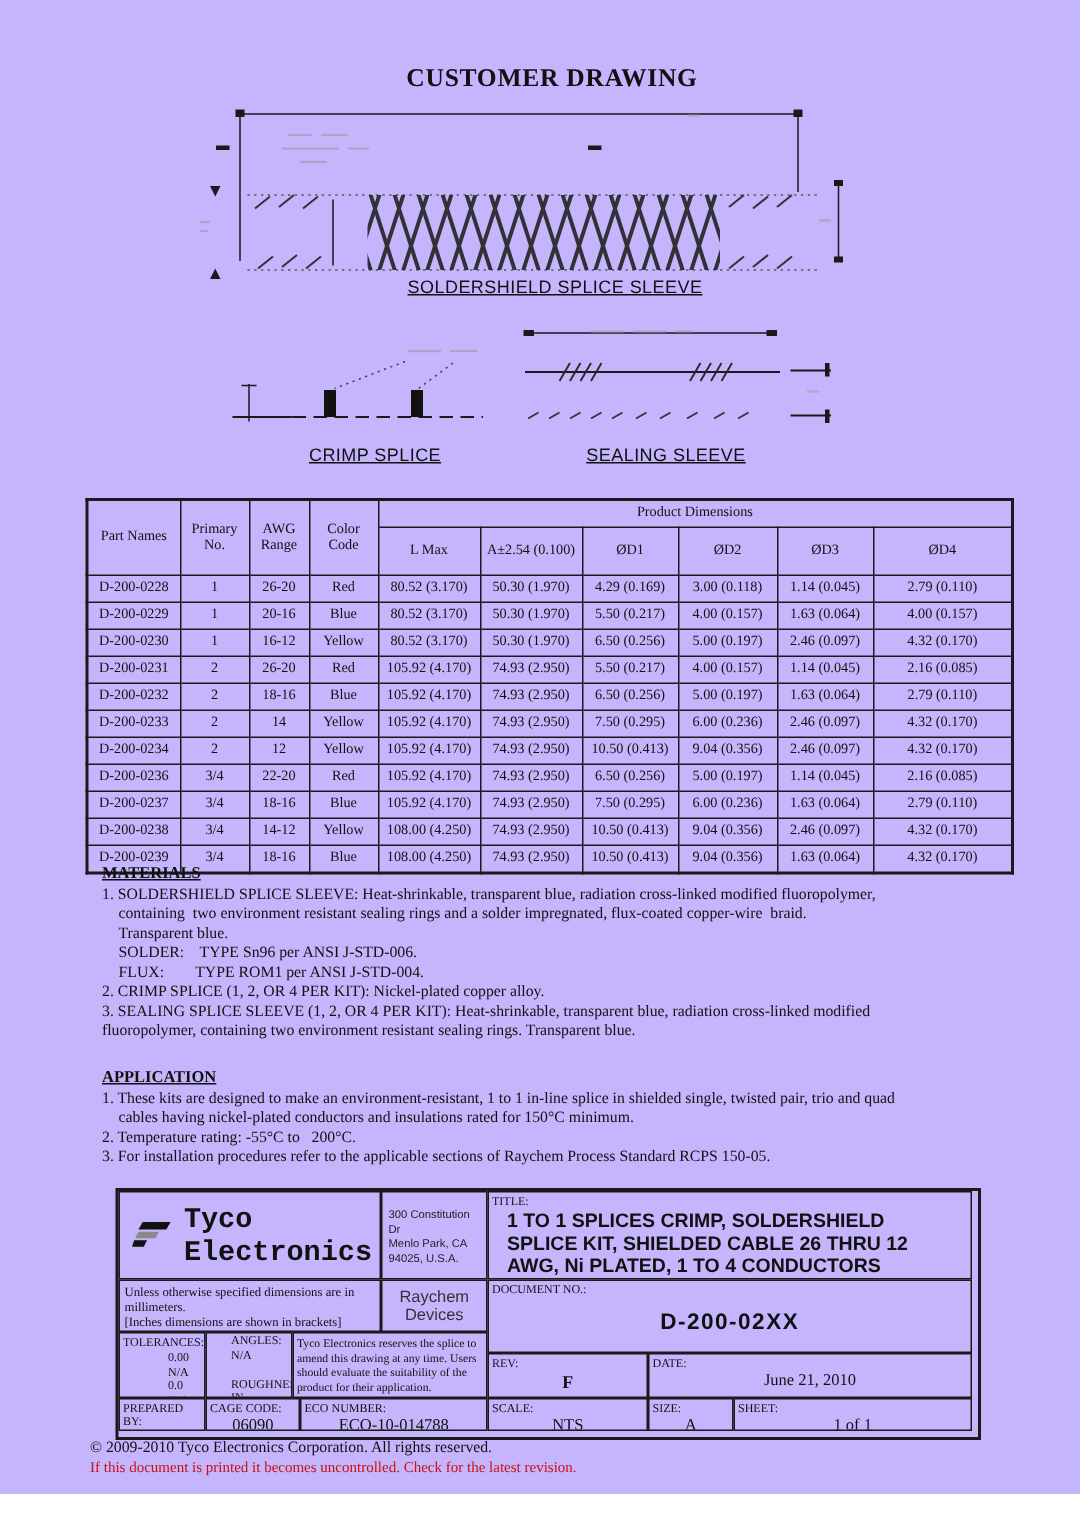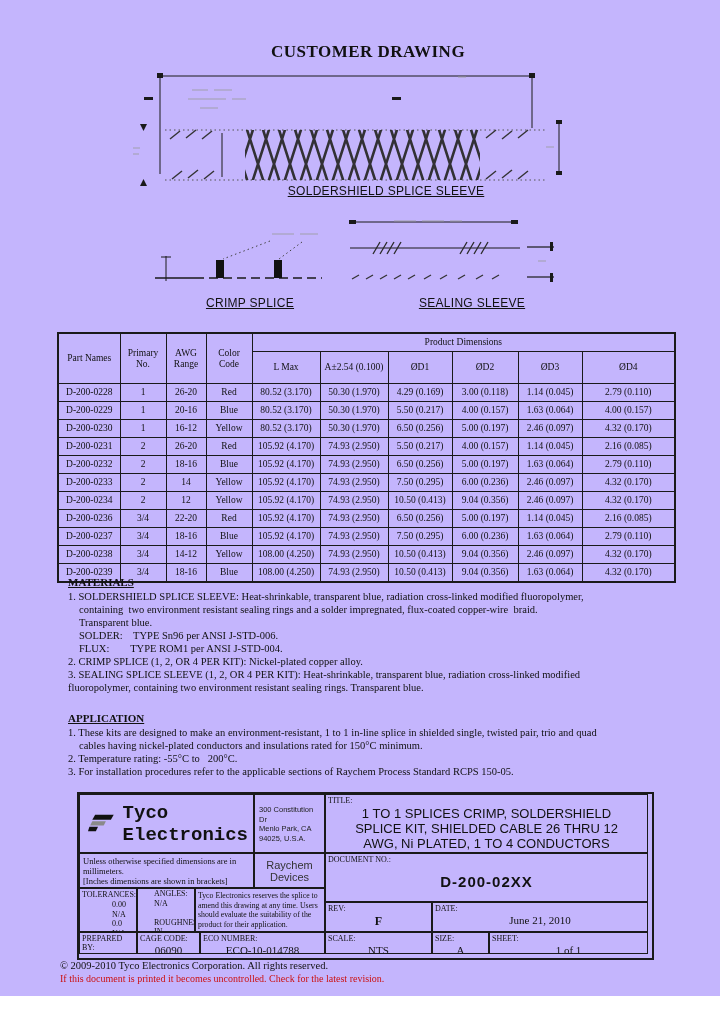--- a/index.html
+++ b/index.html
@@ -3,23 +3,23 @@
 <meta charset="utf-8">
 <style>
   html,body{margin:0;padding:0;background:#fff;}
   .page{position:relative;width:720px;height:996px;background:#c4b5fd;overflow:hidden;
         font-family:"Liberation Serif", serif;color:#111;}
   .title{position:absolute;left:0;top:42px;width:736px;text-align:center;
          font-size:17px;font-weight:bold;letter-spacing:.5px;}
   svg{position:absolute;}
   .cap{position:absolute;font-family:"Liberation Sans", sans-serif;font-size:12px;
        text-decoration:underline;text-align:center;color:#111;letter-spacing:.3px;}
-  .cap1{left:156px;top:184px;width:460px;}
+  .cap1{left:140px;top:184px;width:460px;}
   .cap2{left:150px;top:296px;width:200px;}
-  .cap3{left:352px;top:296px;width:240px;}
+  .cap3{left:324px;top:296px;width:240px;}
 
   table.dims{position:absolute;left:57px;top:332px;width:617px;border-collapse:collapse;
              table-layout:fixed;font-size:9.5px;line-height:11px;}
   table.dims th,table.dims td{border:1px solid #1a1a1a;text-align:center;vertical-align:middle;
              font-weight:normal;padding:1px 1px;}
   table.dims{border:2px solid #1a1a1a;}
   table.dims thead tr:first-child th{height:15px;}
   table.dims thead tr:nth-child(2) th{height:29px;}
   table.dims tbody td{height:15px;}
 
@@ -29,22 +29,22 @@
   .m-sec{top:576px;}
   .a-sec{top:712px;}
 
   .tb{position:absolute;left:77px;top:792px;width:573px;height:164px;border:2px solid #1a1a1a;}
   .tb .cell{position:absolute;border:1px solid #1a1a1a;box-sizing:border-box;overflow:hidden;}
   .lbl{font-size:8px;line-height:9px;padding:1px 2px;display:block;text-align:left;}
   .val{text-align:center;font-size:11px;}
   .logo-cell{display:flex;align-items:center;padding-left:8px;}
   .logo-text{font-family:Liberation Mono, monospace;font-weight:bold;font-size:19px;margin-left:6px;}
   .addr{font-family:"Liberation Sans", sans-serif;font-size:7.5px;line-height:9.5px;padding:10px 4px;color:#222;}
-  .ttl-lines{font-family:"Liberation Sans", sans-serif;font-weight:normal;font-size:13px;
-             line-height:15px;text-align:center;}
+  .ttl-lines{font-family:"Liberation Sans", sans-serif;font-weight:bold;font-size:13px;
+             line-height:15px;margin-left:12px;}
   .dimnote{font-size:8.5px;line-height:10px;padding:2px 3px;}
   .raychem{font-family:"Liberation Sans", sans-serif;font-size:11px;line-height:12px;
            text-align:center;padding-top:5px;color:#333;}
   .docno{font-family:"Liberation Sans", sans-serif;font-weight:bold;font-size:15px;
          letter-spacing:1px;text-align:center;margin-top:8px;}
   .small-lines div{font-size:8px;line-height:9.5px;padding:0 16px;}
   .disc div{font-size:7.8px;line-height:9.5px;padding:0 2px;}
   .prep{font-style:italic;font-size:10.5px;text-align:center;}
   .revval{font-size:12px;font-weight:bold;text-align:center;}
   .foot1{position:absolute;left:60px;top:960px;font-size:10.5px;}

